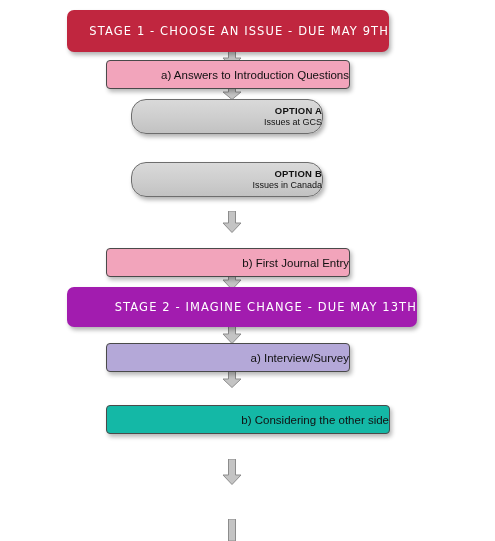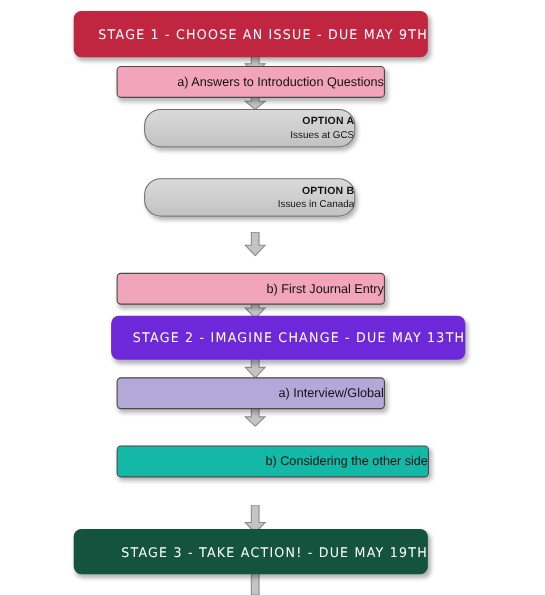--- a/index.html
+++ b/index.html
@@ -130,32 +130,32 @@
   <div class="node task-box" style="left:106px; top:228px; width:244px; height:29px; background:#f2a4bb;margin-top:20px;">
     <span>b) First Journal Entry</span>
   </div>
 
   <div class="arrow" style="left:221px; top:256px; width:22px; height:34px;">
     <svg width="22" height="34" viewBox="0 0 22 34">
       <path d="M7.5 0 L14.5 0 L14.5 24 L20 24 L11 33.5 L2 24 L7.5 24 Z" fill="#c4c4c4" stroke="#8c8c8c" stroke-width="1"></path>
     </svg>
   </div>
 
-  <div class="node stage-banner" style="left:67px; top:287px; width:322px; height:40px; background:#6d28d9;margin-left:34px;">
+  <div class="node stage-banner" style="left:67px; top:287px; width:350px; height:40px; background:#a21caf;">
     <span class="banner-text">STAGE 2 - IMAGINE CHANGE - DUE MAY 13TH</span>
   </div>
 
   <div class="arrow" style="left:221px; top:324px; width:22px; height:20px;">
     <svg width="22" height="20" viewBox="0 0 22 20">
       <path d="M7.5 0 L14.5 0 L14.5 10 L20 10 L11 19.5 L2 10 L7.5 10 Z" fill="#c4c4c4" stroke="#8c8c8c" stroke-width="1"></path>
     </svg>
   </div>
 
   <div class="node task-box" style="left:106px; top:343px; width:244px; height:29px; background:#b4a8d8;">
-    <span>a) Interview/Global</span>
+    <span>a) Interview/Survey</span>
   </div>
 
   <div class="arrow" style="left:221px; top:370px; width:22px; height:18px;">
     <svg width="22" height="18" viewBox="0 0 22 18">
       <path d="M7.5 0 L14.5 0 L14.5 9 L20 9 L11 17.5 L2 9 L7.5 9 Z" fill="#c4c4c4" stroke="#8c8c8c" stroke-width="1"></path>
     </svg>
   </div>
 
   <div class="node task-box" style="left:106px; top:405px; width:284px; height:29px; background:#14b8a6;">
     <span>b) Considering the other side</span>
@@ -167,23 +167,20 @@
     </svg>
   </div>
 
 
   <div class="arrow" style="left:221px; top:459px; width:22px; height:26px;">
     <svg width="22" height="26" viewBox="0 0 22 26">
       <path d="M7.5 0 L14.5 0 L14.5 16 L20 16 L11 25.5 L2 16 L7.5 16 Z" fill="#c4c4c4" stroke="#8c8c8c" stroke-width="1"></path>
     </svg>
   </div>
 
-  <div class="node stage-banner" style="left:67px; top:481px; width:322px; height:41px; background:#14543f;">
-    <span class="banner-text">STAGE 3 - TAKE ACTION! - DUE MAY 19TH</span>
-  </div>
 
   <div class="arrow" style="left:221px; top:519px; width:22px; height:22px;">
     <svg width="22" height="22" viewBox="0 0 22 22">
       <path d="M7.5 0 L14.5 0 L14.5 22 L7.5 22 Z" fill="#c4c4c4" stroke="#8c8c8c" stroke-width="1"></path>
     </svg>
   </div>
 
 </div>
 
 </body></html>

